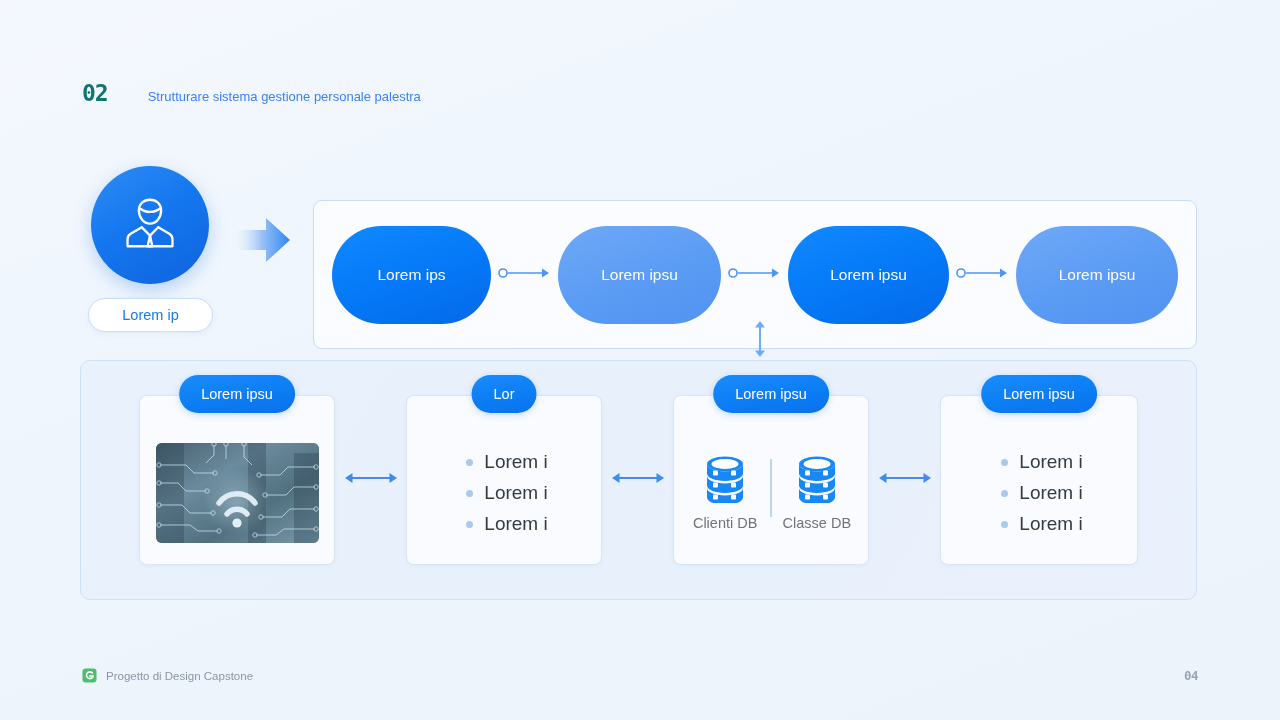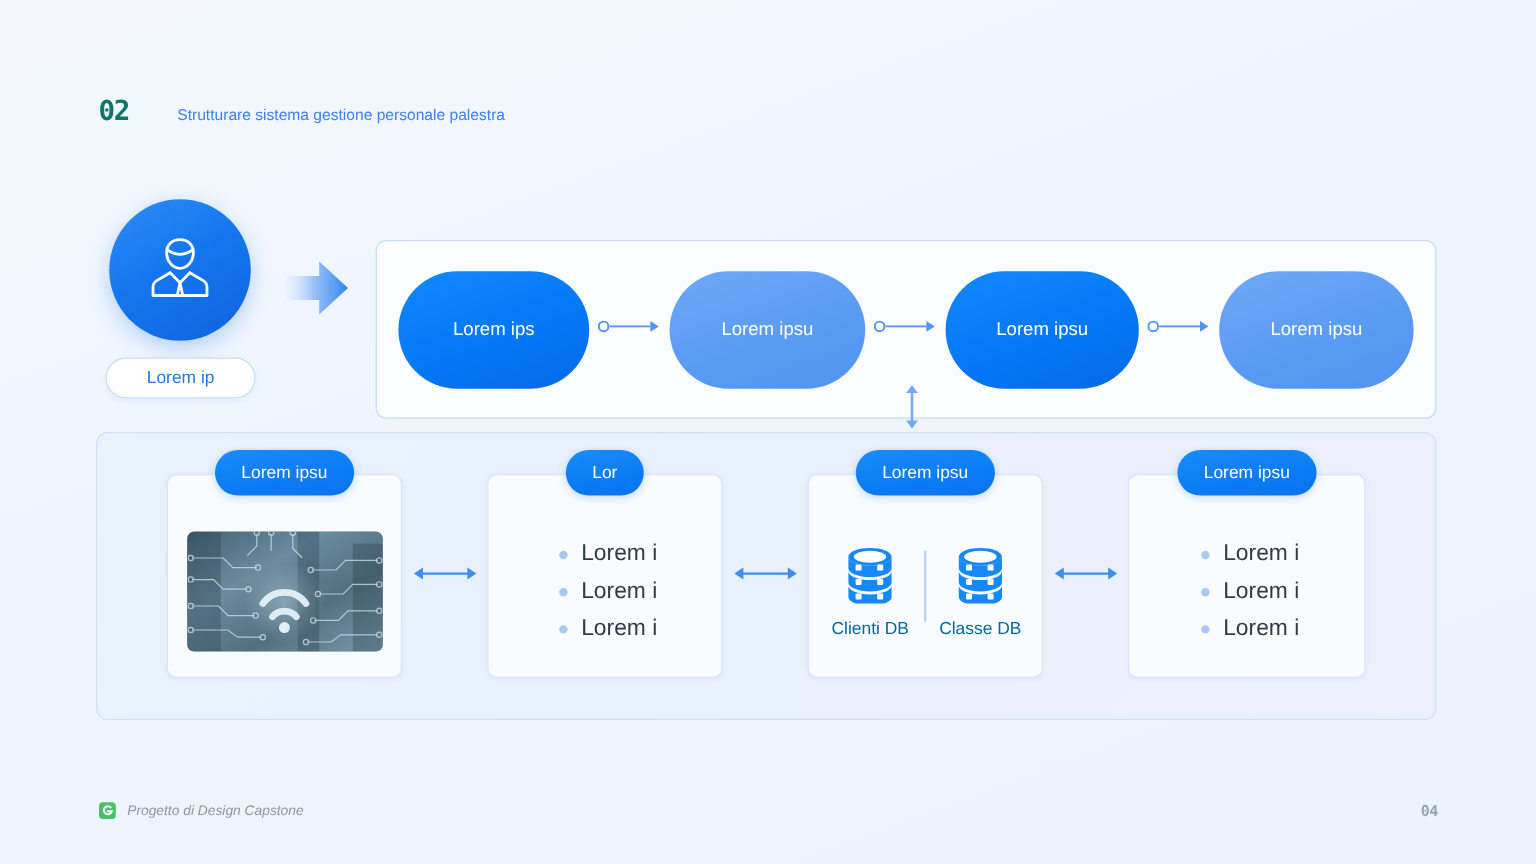--- a/index.html
+++ b/index.html
@@ -239,21 +239,21 @@
   .db-col {
     flex: 1 1 0;
     display: flex;
     flex-direction: column;
     align-items: center;
     justify-content: center;
     gap: 8px;
   }
   .db-label {
     font-size: 14.5px;
-    color: #0369a1;
+    color: #737373;
     white-space: nowrap;
   }
   .db-divider {
     width: 1.4px;
     background: #b9d3f1;
     margin: 4px 0 14px 0;
     align-self: stretch;
   }
 
   .h-arrow {
@@ -265,21 +265,20 @@
   }
 
   
   .footer-left {
     position: absolute;
     left: 82px;
     top: 668px;
     display: flex;
     align-items: center;
     gap: 9px;
-    font-style: italic;
   }
   .footer-logo {
     width: 15px;
     height: 15px;
     flex: 0 0 auto;
   }
   .footer-text {
     font-size: 11.5px;
     color: #8b96a4;
   }

